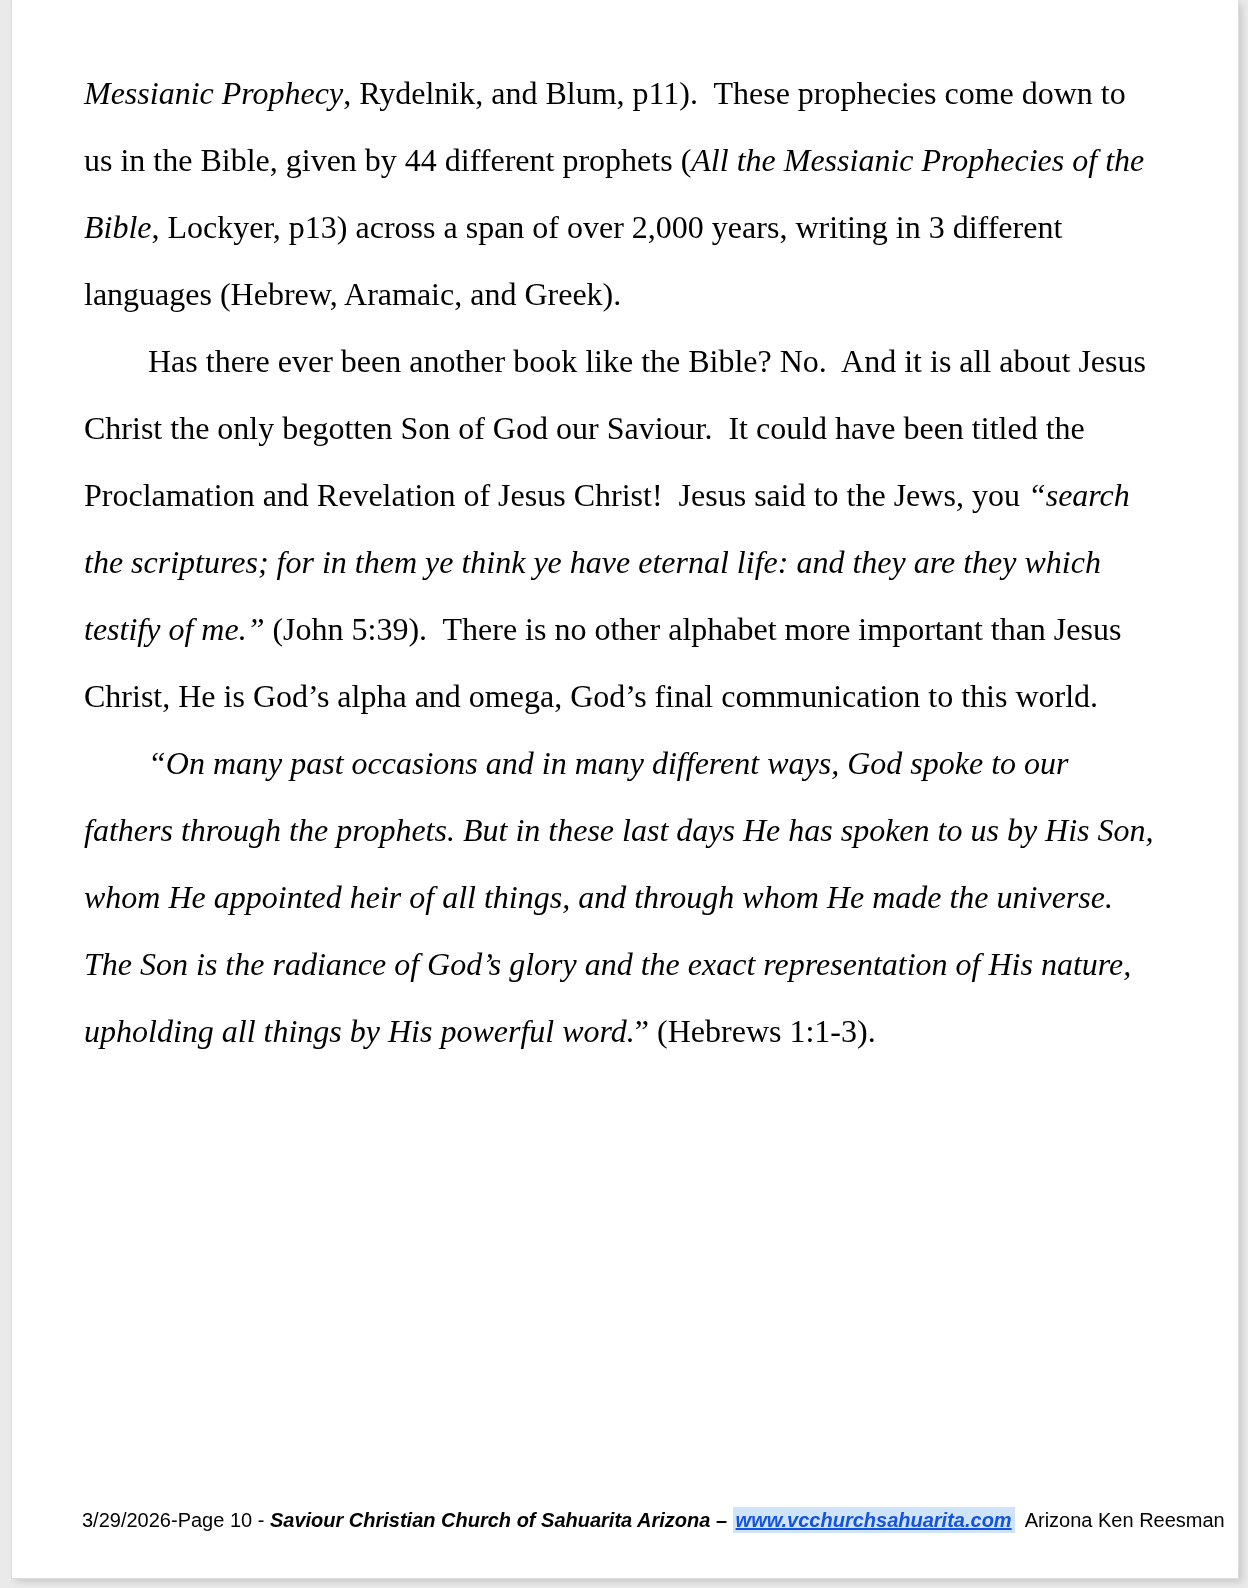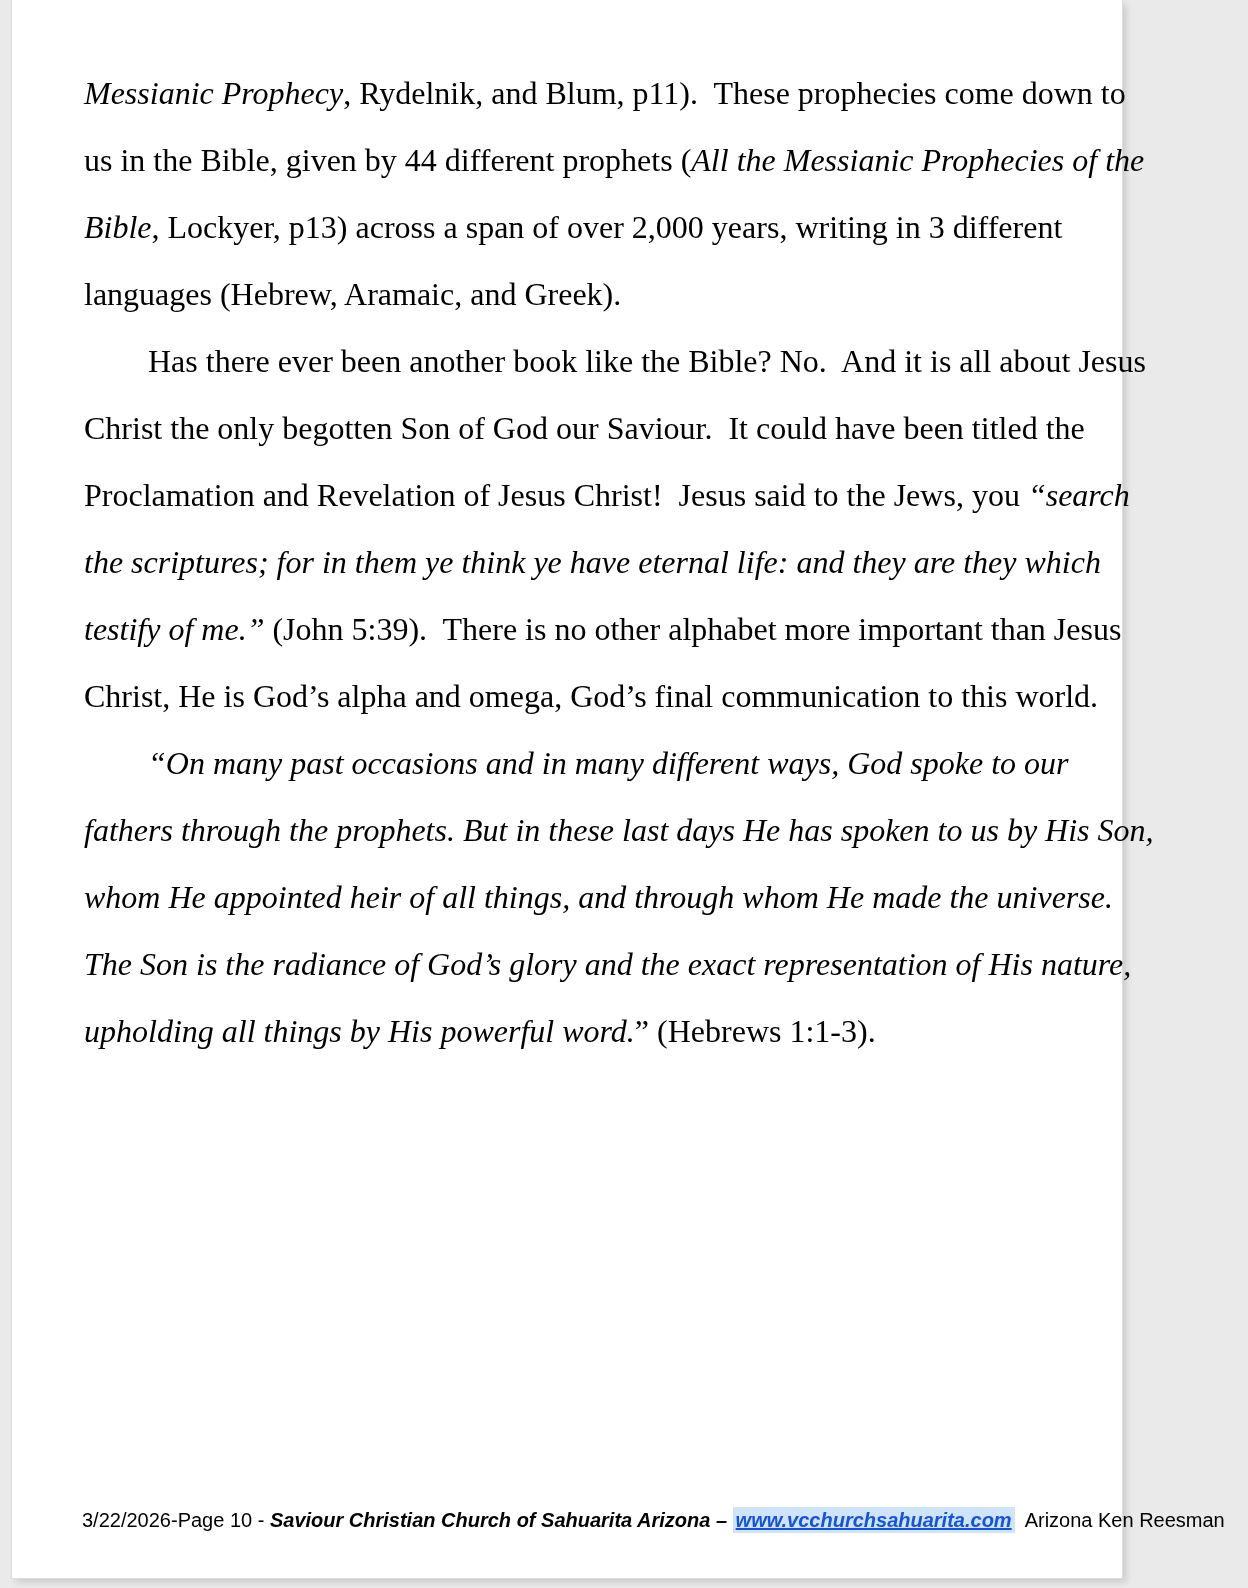--- a/index.html
+++ b/index.html
@@ -13,21 +13,21 @@
   .canvas {
     position: relative;
     width: 1248px;
     height: 1588px;
     background: #eaeaea;
   }
   .sheet {
     position: absolute;
     left: 12px;
     top: 0;
-    width: 1110px;
+    width: 1226px;
     height: 1578px;
     background: #ffffff;
     box-shadow: 0 0 0 1px #dcdcdc, 4px 4px 7px rgba(0,0,0,0.14);
   }
   .content {
     position: absolute;
     left: 72px;
     top: 60px;
     width: 1070px;
     font-family: "Liberation Serif", "DejaVu Serif", serif;
@@ -75,15 +75,15 @@
 </head>
 <body style="background: rgb(234, 234, 234);">
 
 <div class="canvas">
   <div class="sheet">
     <div class="content">
       <p class="para"><span class="run-italic">Messianic Prophecy</span><span class="run-normal">, Rydelnik, and Blum, p11).  These prophecies come down to us in the Bible, given by 44 different prophets (</span><span class="run-italic">All the Messianic Prophecies of the Bible</span><span class="run-normal">, Lockyer, p13) across a span of over 2,000 years, writing in 3 different languages (Hebrew, Aramaic, and Greek).</span></p>
       <p class="para indent"><span class="run-normal">Has there ever been another book like the Bible? No.  And it is all about Jesus Christ the only begotten Son of God our Saviour.  It could have been titled the Proclamation and Revelation of Jesus Christ!  Jesus said to the Jews, you </span><span class="run-italic">“search the scriptures; for in them ye think ye have eternal life: and they are they which testify of me.”</span><span class="run-normal"> (John 5:39).  There is no other alphabet more important than Jesus Christ, He is God’s alpha and omega, God’s final communication to this world.</span></p>
       <p class="para indent"><span class="run-italic">“On many past occasions and in many different ways, God spoke to our fathers through the prophets. But in these last days He has spoken to us by His Son, whom He appointed heir of all things, and through whom He made the universe. The Son is the radiance of God’s glory and the exact representation of His nature, upholding all things by His powerful word.</span><span class="run-normal">” (Hebrews 1:1-3).</span></p>
     </div>
-    <div class="footer"><span class="run-normal">3/22/2026-Page 10 - </span><span class="run-bold-italic">Saviour Christian Church of Sahuarita Arizona – </span><a class="run-link" href="#">www.vcchurchsahuarita.com</a><span class="run-normal">  Arizona Ken Reesman</span></div>
+    <div class="footer"><span class="run-normal">3/29/2026-Page 10 - </span><span class="run-bold-italic">Saviour Christian Church of Sahuarita Arizona – </span><a class="run-link" href="#">www.vcchurchsahuarita.com</a><span class="run-normal">  Arizona Ken Reesman</span></div>
   </div>
 </div>
 
 </body></html>

